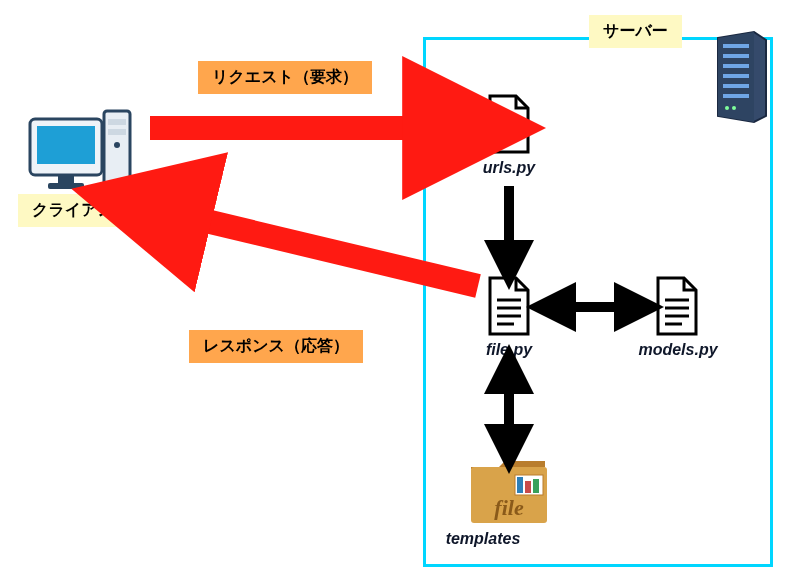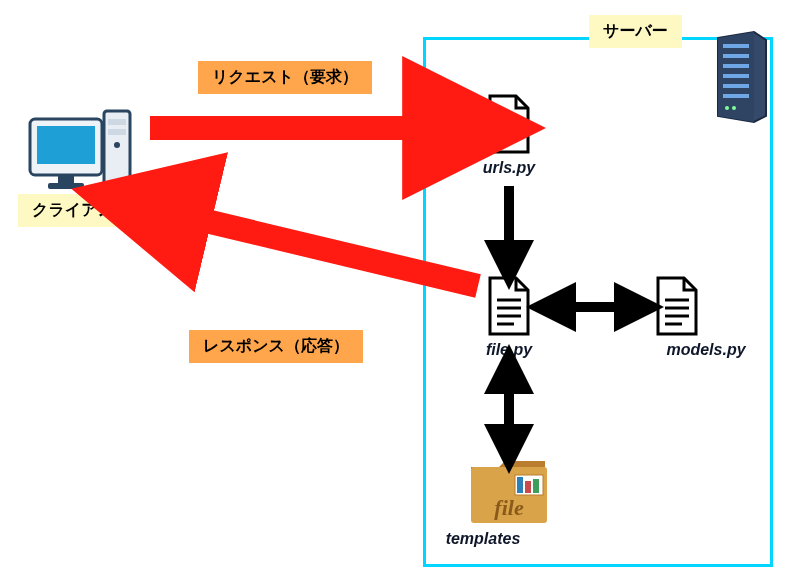--- a/index.html
+++ b/index.html
@@ -124,21 +124,21 @@
 <div class="icon-wrap" style="left:652px; top:276px; width:50px; height:62px;">
   <svg viewBox="0 0 50 62" width="50" height="62">
     <path d="M6 2 H32 L44 14 V58 H6 Z" fill="#fff" stroke="#000" stroke-width="3"></path>
     <path d="M32 2 V14 H44" fill="none" stroke="#000" stroke-width="3"></path>
     <line x1="13" y1="24" x2="37" y2="24" stroke="#000" stroke-width="3"></line>
     <line x1="13" y1="32" x2="37" y2="32" stroke="#000" stroke-width="3"></line>
     <line x1="13" y1="40" x2="37" y2="40" stroke="#000" stroke-width="3"></line>
     <line x1="13" y1="48" x2="30" y2="48" stroke="#000" stroke-width="3"></line>
   </svg>
 </div>
-<div class="node-label" style="left:636px; top:341px; width:84px;margin-left:28px;">
+<div class="node-label" style="left:636px; top:341px; width:84px;">
   <span>models.py</span>
 </div>
 
 <div class="icon-wrap" style="left:467px; top:455px; width:84px; height:72px;text-decoration:underline;">
   <svg viewBox="0 0 84 72" width="84" height="72">
     <path d="M4 14 H30 L38 6 H78 V12 H4 Z" fill="#b97d2d"></path>
     <rect x="4" y="12" width="76" height="56" rx="3" fill="#d9a34a"></rect>
     <rect x="48" y="20" width="28" height="20" fill="#fff" stroke="#b97d2d" stroke-width="1"></rect>
     <rect x="50" y="22" width="6" height="16" fill="#2e7fb8"></rect>
     <rect x="58" y="26" width="6" height="12" fill="#c84a4a"></rect>

